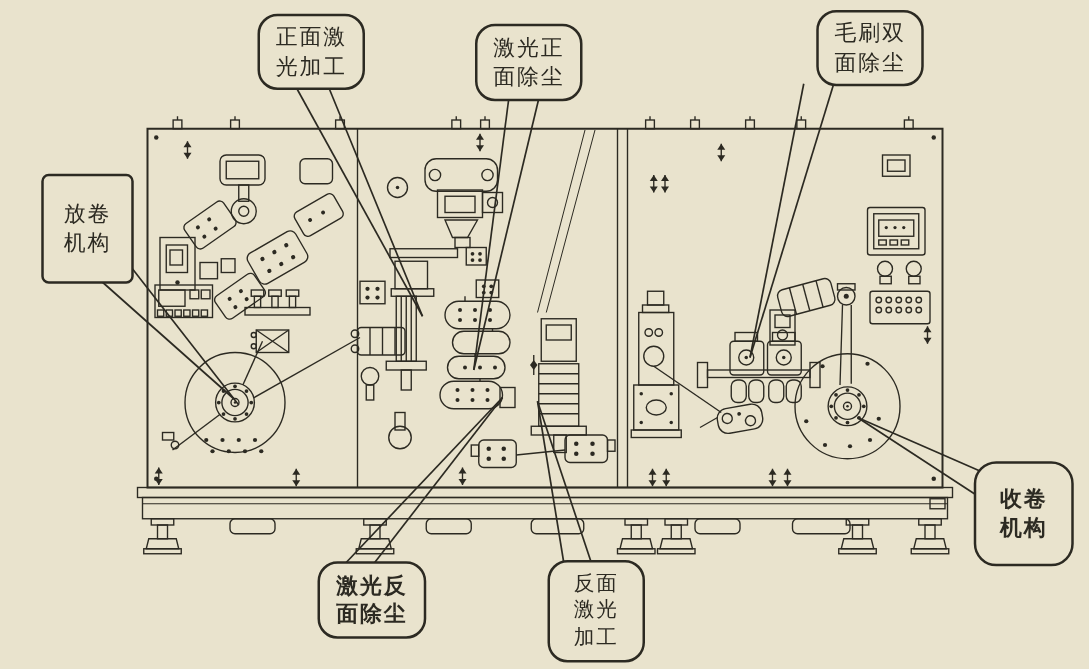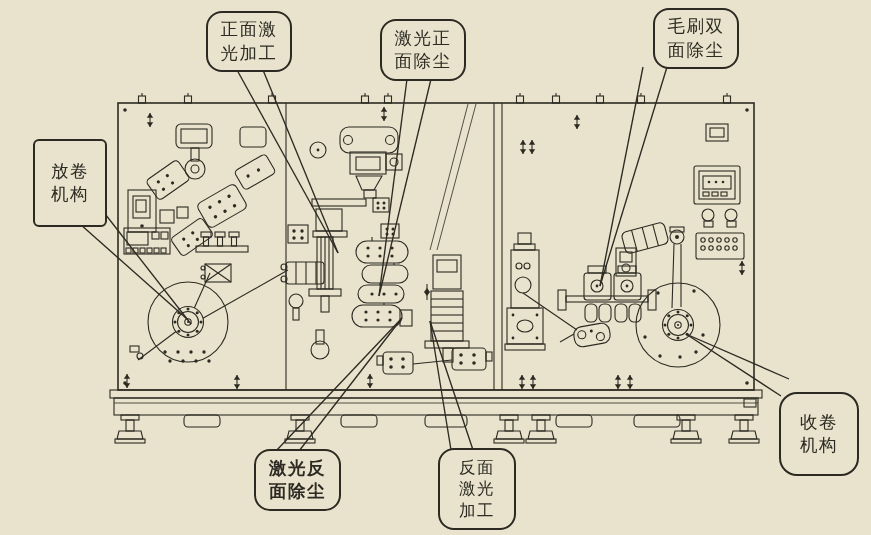--- a/index.html
+++ b/index.html
@@ -457,21 +457,21 @@
   <div class="callout" style="left:629px; top:8px; width:86px; height:61px;margin-left:24px;">
     <div>毛刷双</div>
     <div>面除尘</div>
   </div>
 
   <div class="callout" style="left:33px; top:139px; width:74px; height:88px; border-radius:6px;">
     <div>放卷</div>
     <div>机构</div>
   </div>
 
-  <div class="callout" style="left:779px; top:392px; width:80px; height:84px; border-radius:18px;">
+  <div class="callout" style="left:779px; top:369px; width:80px; height:84px; border-radius:18px;font-weight:bold;">
     <div>收卷</div>
     <div>机构</div>
   </div>
 
   <div class="callout" style="left:254px; top:449px; width:87px; height:62px;font-weight:bold;">
     <div>激光反</div>
     <div>面除尘</div>
   </div>
 
   <div class="callout small3" style="left:438px; top:448px; width:78px; height:82px;">

